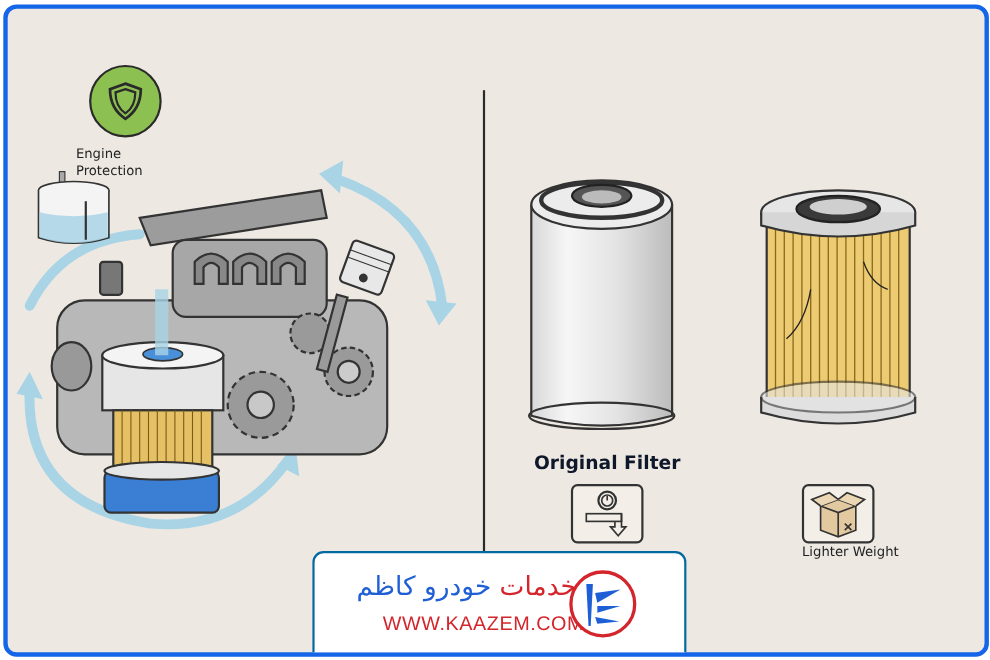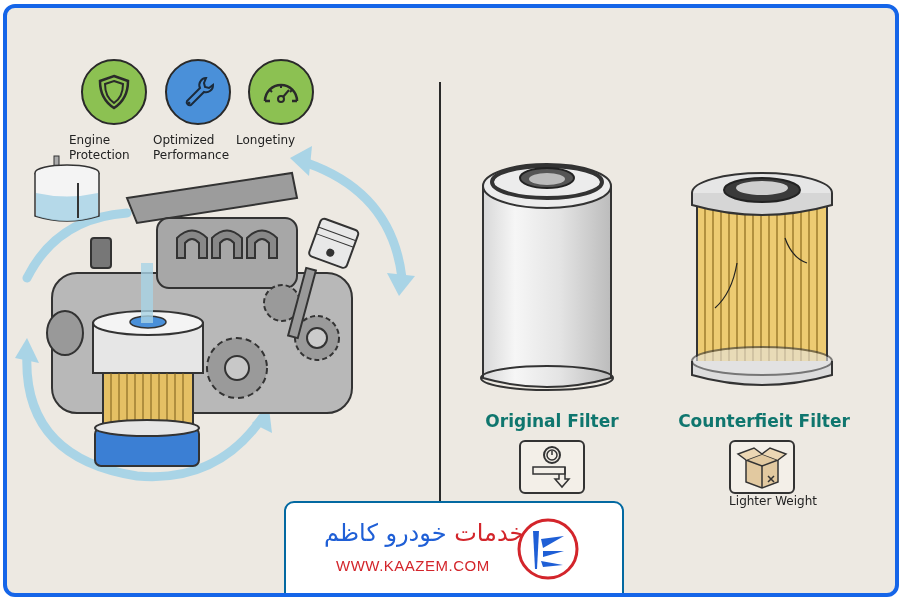--- a/index.html
+++ b/index.html
@@ -2,69 +2,45 @@
 <html><head>
 <meta charset="utf-8">
 <style>
   html,body{margin:0;padding:0;}
   body{width:900px;height:600px;background:#ffffff;position:relative;overflow:hidden;font-family:"DejaVu Sans",sans-serif;}
   .frame{position:absolute;left:3px;top:4px;width:888px;height:585px;border:4px solid #1565e8;border-radius:12px;background:#ede9e2;overflow:hidden;}
   .divider{position:absolute;left:432px;top:74px;width:2px;height:420px;background:#2a2a2a;}
   .feature{position:absolute;top:51px;width:90px;}
   .feature .circle{width:62px;height:62px;border-radius:50%;border:2px solid #2a2a2a;margin:0 auto;display:flex;align-items:center;justify-content:center;}
   .feature .label{font-family:"DejaVu Sans",sans-serif;font-size:12px;line-height:15px;color:#222;margin-top:8px;}
-  .compare-title{position:absolute;top:403px;font-family:"DejaVu Sans",sans-serif;font-weight:bold;font-size:17px;color:#0f766e;text-align:center;}
+  .compare-title{position:absolute;top:403px;font-family:"DejaVu Sans",sans-serif;font-weight:bold;font-size:17px;color:#0f172a;text-align:center;}
   .icon-box{position:absolute;width:62px;height:50px;border:2px solid #333;border-radius:6px;background:#f3efe8;display:flex;align-items:center;justify-content:center;}
   .small-label{position:absolute;font-size:12px;color:#222;text-align:right;}
   .logo-card{position:absolute;left:277px;top:493px;width:340px;height:128px;background:#ffffff;border:2px solid #0369a1;border-radius:10px;box-sizing:border-box;}
   .logo-fa{position:absolute;left:38px;top:16px;font-family:"DejaVu Sans",sans-serif;font-size:24px;color:#1f5fd6;direction:rtl;white-space:nowrap;}
   .logo-fa .red{color:#d3252b;}
-  .logo-url{position:absolute;left:50px;top:54px;font-family:"Liberation Sans",sans-serif;font-size:15px;color:#d3252b;letter-spacing:0.5px;}
+  .logo-url{position:absolute;left:62px;top:54px;font-family:"Liberation Sans",sans-serif;font-size:18px;color:#d3252b;letter-spacing:0.5px;}
   .logo-mark{position:absolute;left:230px;top:14px;}
 </style>
 </head>
 <body>
 
 <div class="frame">
 
   <div class="feature" style="left:62px;">
     <div class="circle" style="background:#8cc152;">
       <svg width="36" height="38" viewBox="0 0 36 38">
           <path d="M18 3 L32 8 Q32 26 18 35 Q4 26 4 8 Z" fill="none" stroke="#2a2a2a" stroke-width="2.5"></path>
           <path d="M18 8 L27 11 Q27 24 18 30 Q9 24 9 11 Z" fill="none" stroke="#2a2a2a" stroke-width="2"></path>
         </svg>
     </div>
     <div class="label"><span>Engine</span><br><span>Protection</span></div>
   </div>
 
-  <div class="feature" style="left:146px;">
-    <div class="circle" style="background:#4a90d9;">
-      <svg width="36" height="36" viewBox="0 0 36 36">
-          <path d="M26 4 a7 7 0 0 0 -6 10 L7 27 a3 3 0 0 0 4 4 L24 18 a7 7 0 0 0 9 -7 l-4 3 l-4 -1 l-1 -4 z" fill="none" stroke="#1b2a3a" stroke-width="2"></path>
-          <circle cx="9" cy="29" r="1.5" fill="#1b2a3a"></circle>
-        </svg>
-    </div>
-    <div class="label"><span>Optimized</span><br><span>Performance</span></div>
-  </div>
 
-  <div class="feature" style="left:229px;">
-    <div class="circle" style="background:#8cc152;">
-      <svg width="40" height="30" viewBox="0 0 40 30">
-          <path d="M4 24 A16 16 0 0 1 36 24" fill="none" stroke="#2a2a2a" stroke-width="2.5"></path>
-          <line x1="4" y1="24" x2="9" y2="24" stroke="#2a2a2a" stroke-width="2.5"></line>
-          <line x1="31" y1="24" x2="36" y2="24" stroke="#2a2a2a" stroke-width="2.5"></line>
-          <line x1="9" y1="13" x2="11" y2="15" stroke="#2a2a2a" stroke-width="2"></line>
-          <line x1="20" y1="8" x2="20" y2="11" stroke="#2a2a2a" stroke-width="2"></line>
-          <line x1="31" y1="13" x2="29" y2="15" stroke="#2a2a2a" stroke-width="2"></line>
-          <circle cx="20" cy="22" r="3" fill="none" stroke="#2a2a2a" stroke-width="2"></circle>
-          <line x1="22" y1="20" x2="28" y2="13" stroke="#2a2a2a" stroke-width="2"></line>
-        </svg>
-    </div>
-    <div class="label"><span>Longetiny</span></div>
-  </div>
 
   <svg style="position:absolute;left:0;top:130px;" width="425" height="360" viewBox="0 0 425 360">
 
     <g fill="none" stroke="#a9d4e6" stroke-width="9" stroke-linecap="round">
       <path d="M300 25 Q385 55 395 140"></path>
       <path d="M20 215 Q15 320 130 338 Q210 345 255 280"></path>
       <path d="M20 140 Q50 80 120 75"></path>
     </g>
     <polygon points="283,20 305,8 302,38" fill="#a9d4e6"></polygon>
     <polygon points="380,135 408,138 392,158" fill="#a9d4e6"></polygon>
@@ -165,21 +141,20 @@
     <path d="M98 75 Q105 95 120 100" stroke="#222" fill="none" stroke-width="1.2"></path>
     <ellipse cx="75" cy="30" rx="70" ry="20" fill="#e6e6e6" stroke="#333" stroke-width="2"></ellipse>
     <path d="M5 30 V42 Q75 62 145 42 V30" fill="#d6d6d6" stroke="#333" stroke-width="2"></path>
     <ellipse cx="75" cy="27" rx="38" ry="12" fill="#3a3a3a" stroke="#222" stroke-width="2"></ellipse>
     <ellipse cx="75" cy="25" rx="26" ry="7" fill="#cfcfcf"></ellipse>
     <path d="M5 198 V212 Q75 232 145 212 V198" fill="#dcdcdc" stroke="#333" stroke-width="2"></path>
     <ellipse cx="75" cy="198" rx="70" ry="14" fill="#e6e6e6" stroke="#333" stroke-width="2" opacity="0.6"></ellipse>
   </svg>
 
   <div class="compare-title" style="left:468px;width:154px;">Original Filter</div>
-  <div class="compare-title" style="left:662px;width:190px;">Counterfieit Filter</div>
 
   <div class="icon-box" style="left:512px;top:432px;">
     <svg width="50" height="44" viewBox="0 0 50 44">
         <circle cx="25" cy="10" r="8" fill="none" stroke="#333" stroke-width="2"></circle>
         <circle cx="25" cy="10" r="5" fill="none" stroke="#333" stroke-width="1.5"></circle>
         <line x1="25" y1="10" x2="25" y2="6" stroke="#333" stroke-width="1.5"></line>
         <rect x="6" y="22" width="32" height="7" fill="none" stroke="#333" stroke-width="1.5"></rect>
         <path d="M32 29 V34 H28 L35 42 L42 34 H38 V22" fill="none" stroke="#333" stroke-width="1.5"></path>
       </svg>
   </div>

